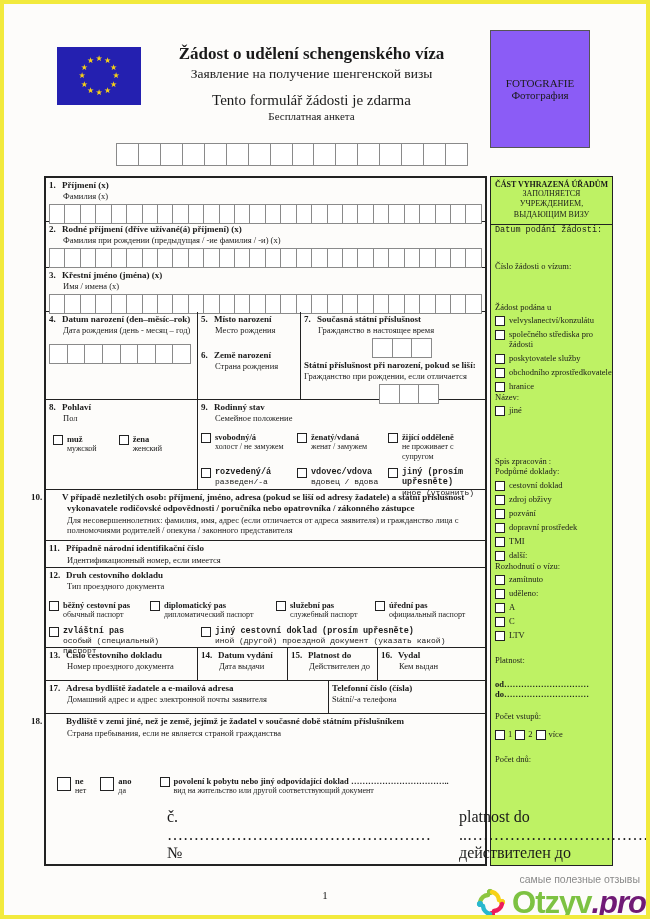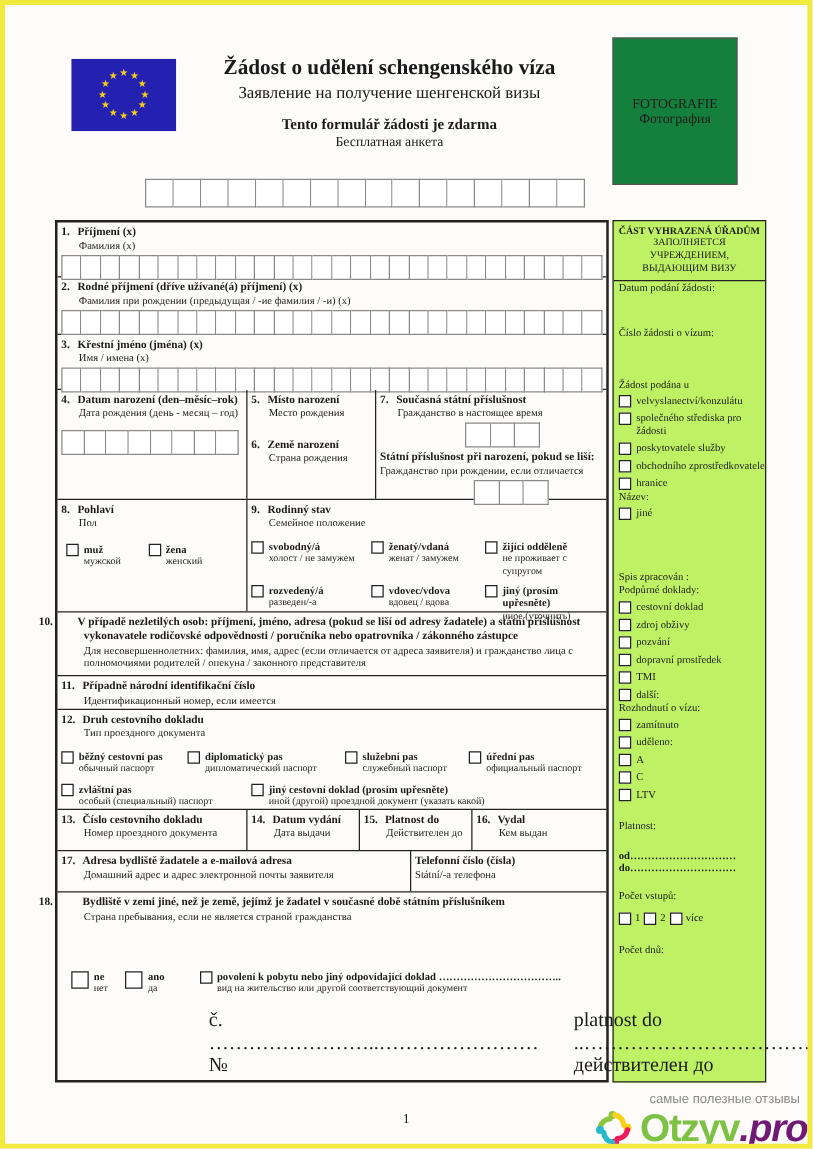--- a/index.html
+++ b/index.html
@@ -6,25 +6,25 @@
   .page{
     position:relative; width:650px; height:919px; box-sizing:border-box;
     background:#fdfcfa; border:4px solid #f2ea3d; overflow:hidden;
     font-family:"Liberation Serif", serif; color:#1a1a1a;
   }
   
   .euflag{position:absolute; left:53px; top:43px;}
   .titles{position:absolute; left:140px; top:40px; width:335px; text-align:center;}
   .t-main{font-size:17px; font-weight:bold;}
   .t-sub{font-size:13.5px; margin-top:2px;}
-  .t-free{font-size:12px; font-weight:bold; margin-top:10px;}
+  .t-free{font-size:15px; font-weight:normal; margin-top:10px;}
   .t-free-ru{font-size:11px; margin-top:1px;}
   .photo-box{position:absolute; left:486px; top:26px; width:100px; height:118px;
     border:1px solid #555; box-sizing:border-box; text-align:center;
-    display:flex; flex-direction:column; justify-content:center; font-size:11px; background:#15803d;}
+    display:flex; flex-direction:column; justify-content:center; font-size:11px; background:#8b5cf6;}
   .top-cells{position:absolute; left:112px; top:139px; display:flex; width:352px; height:23px;}
   
   .cellrow{display:flex;}
   .cell{flex:1; height:20px; background:#fff; border:1px solid #8a8a8a; border-left:none; box-sizing:border-box;}
   .cell:first-child{border-left:1px solid #8a8a8a;}
   .top-cells .cell{height:23px;}
   
   .content{position:absolute; left:40px; top:172px; display:flex; align-items:flex-start;}
   .form{width:443px; height:690px; box-sizing:border-box; border:2px solid #222;
     display:flex; flex-direction:column; background:#fdfcfa;}
@@ -41,21 +41,21 @@
   .num{display:inline-block; width:13px;}
   .r1,.r2,.r3{height:44px;}
   .r2{height:46px;}
   .r47{height:88px;}
   .r89{height:90px;}
   .r10{height:65px;}
   .r11{height:32px;}
   .r12{height:80px;}
   .r1316{height:42px;}
   .r17{height:43px;}
-  .mt2{margin-top:2px;} .mt6{margin-top:6px;} .mt8{margin-top:8px;} .mt10{margin-top:10px;}
+  .mt2{margin-top:2px;} .mt6{margin-top:6px;font-family:Liberation Mono, monospace;} .mt8{margin-top:8px;} .mt10{margin-top:10px;}
   
   .cb{display:inline-block; width:8px; height:8px; border:1px solid #222; background:#fff;
       flex:0 0 auto; margin-top:1px;}
   .opt{display:flex; gap:4px; align-items:flex-start;}
   .opt .ocz{font-weight:bold; font-size:8.5px; line-height:1.2;}
   .opt .oru{font-size:8px; line-height:1.2; font-weight:normal;}
   .optcol{display:flex; flex-direction:column;}
   .optrow{display:flex; align-items:flex-start;}
   
   .sb-head{border-bottom:1px solid #222; text-align:center; padding:3px 2px 4px;}

